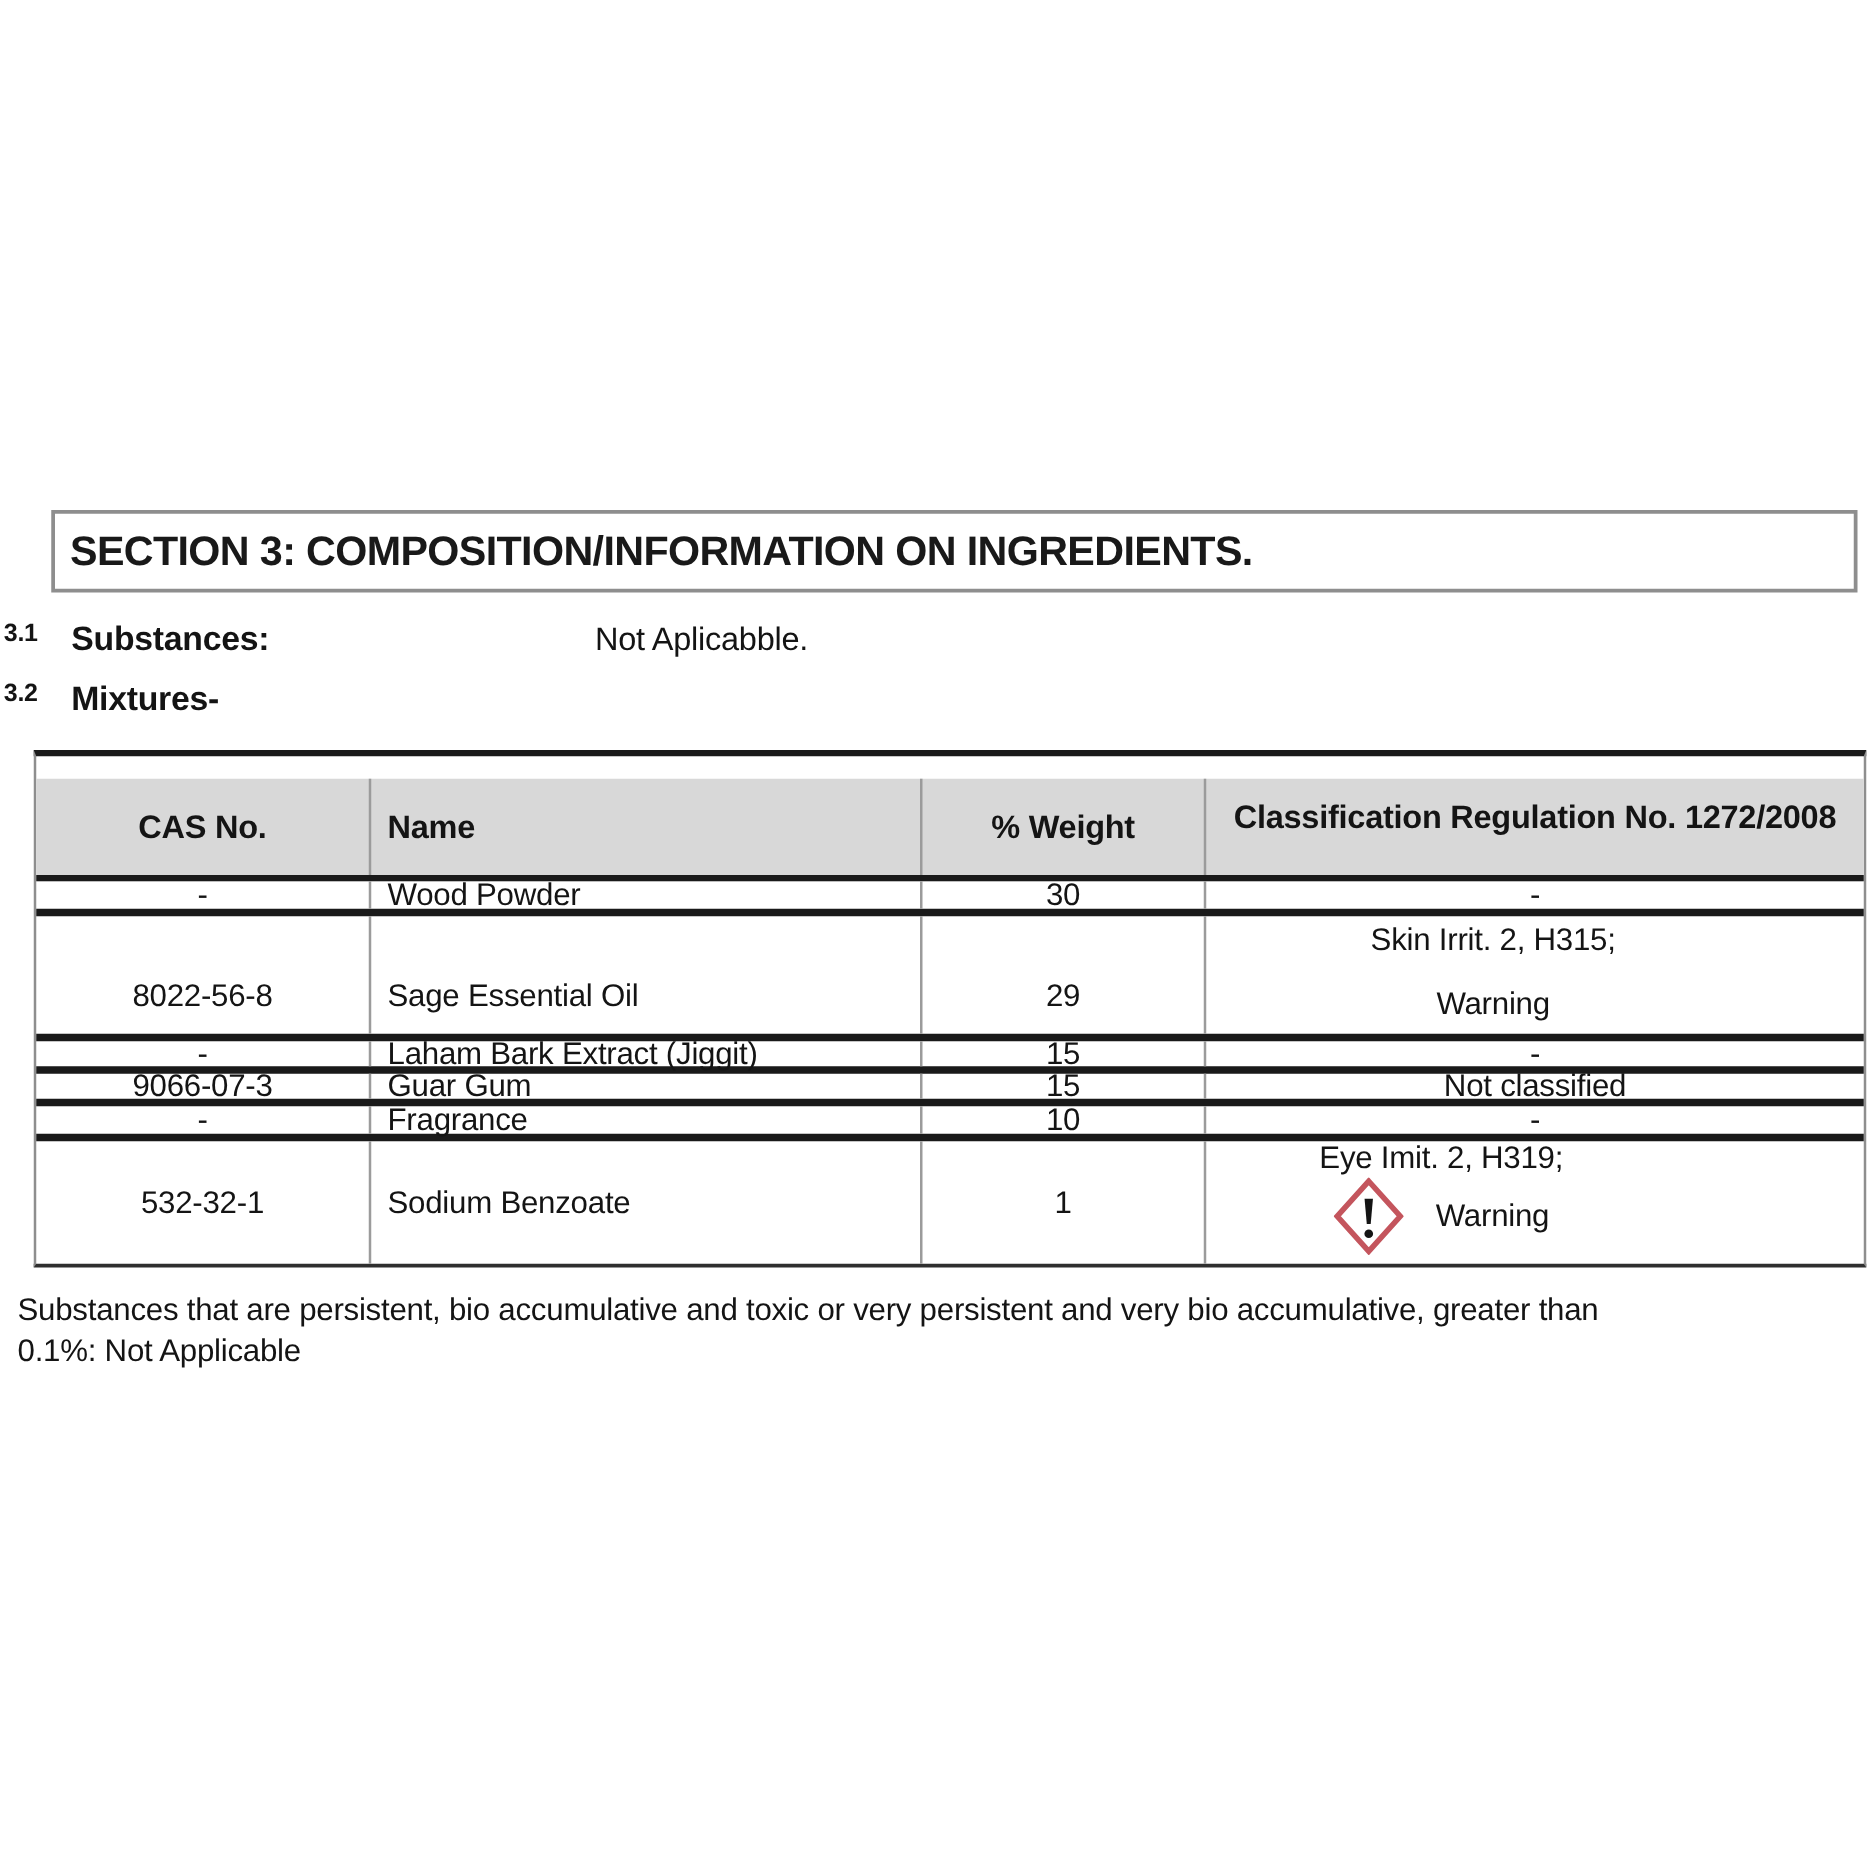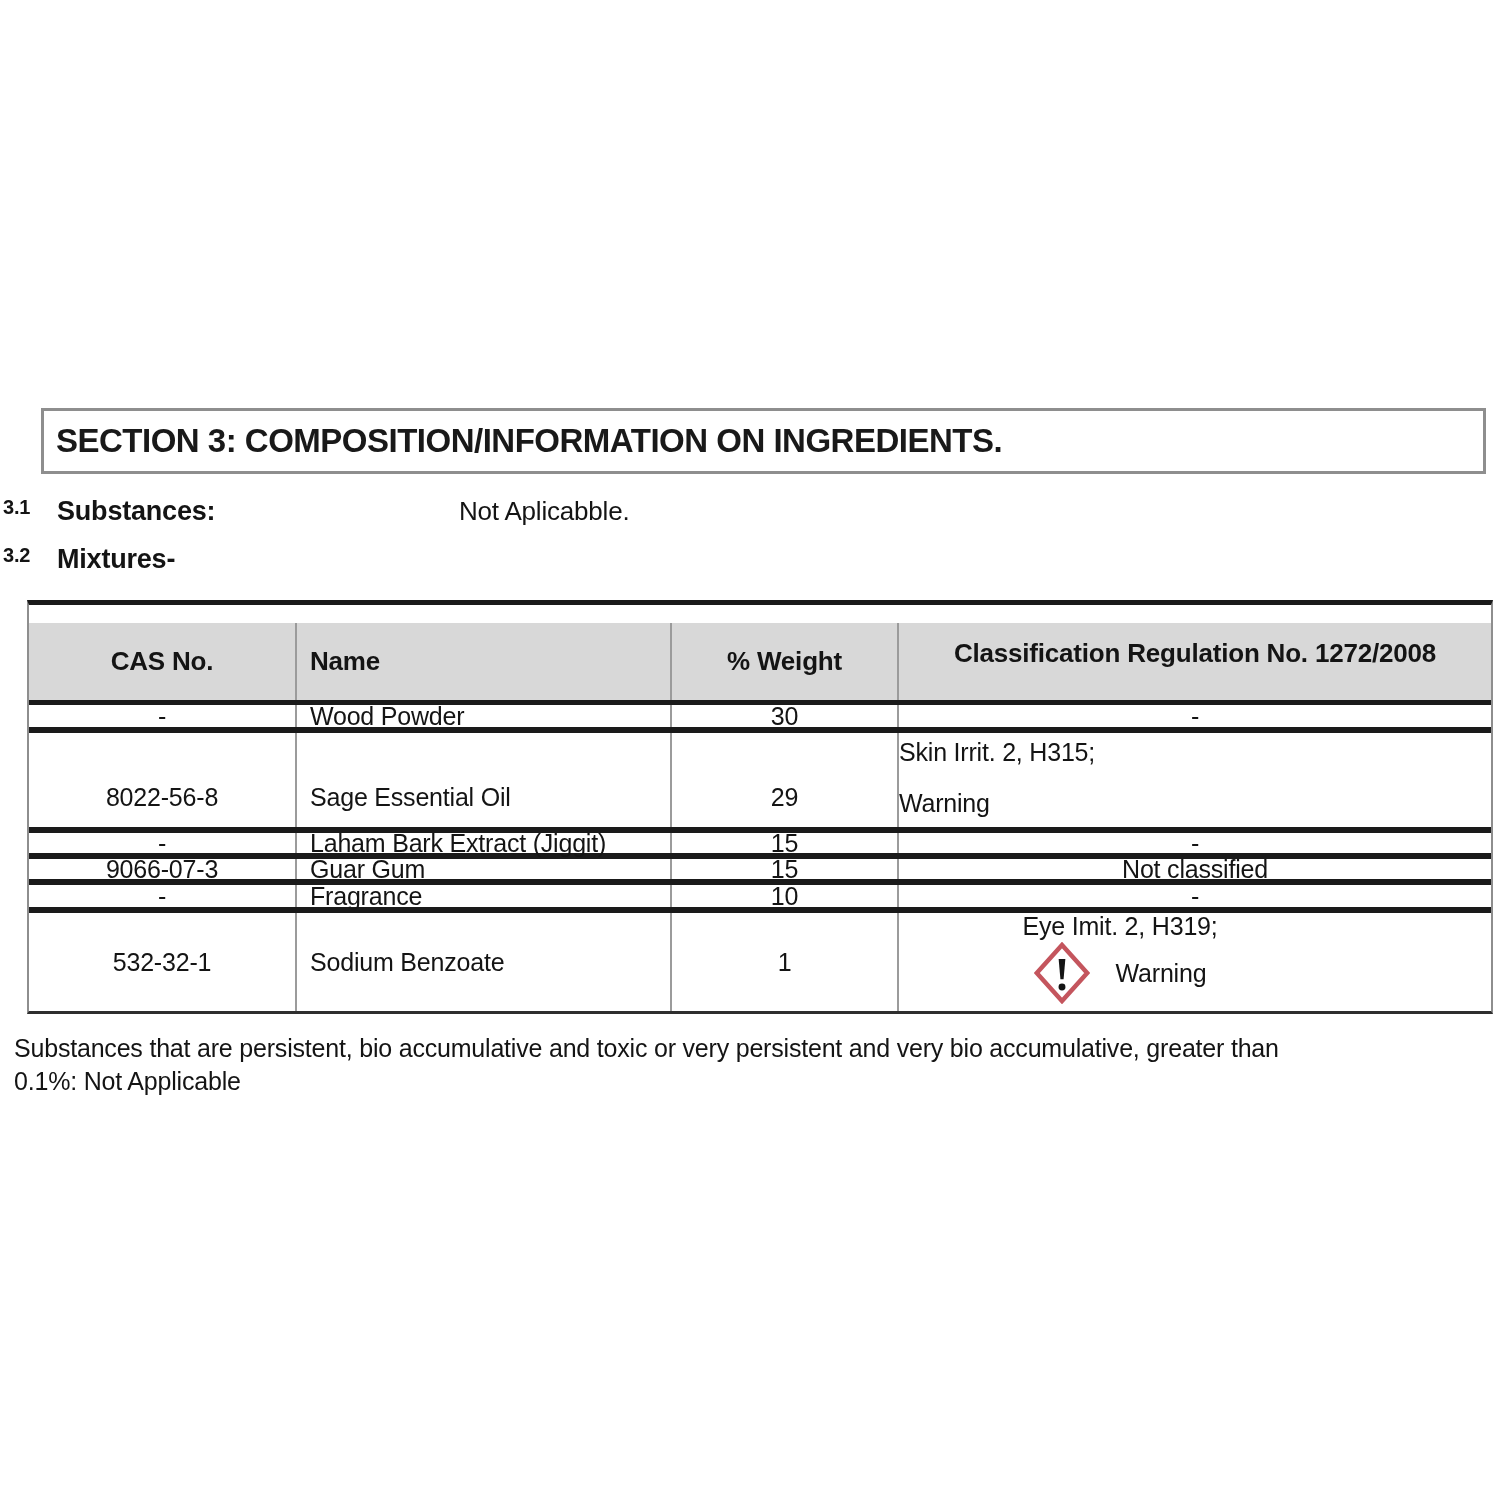--- a/index.html
+++ b/index.html
@@ -23,21 +23,21 @@
     display:flex;align-items:center;background:#fff;
   }
   .section-box .title{
     font-size:33px;font-weight:bold;padding-left:12px;color:#191919;letter-spacing:-0.5px;
     white-space:nowrap;
   }
   
   .subline{position:absolute;left:0;height:30px;white-space:nowrap;}
   .subline .num{position:absolute;left:3px;font-weight:bold;font-size:20px;}
   .subline .lbl{position:absolute;left:57px;font-weight:bold;font-size:27px;}
-  .subline .val{position:absolute;left:459px;font-size:26px;font-weight:normal;}
+  .subline .val{position:absolute;left:476px;font-size:26px;font-weight:normal;}
   .line-31{top:496px;}
   .line-32{top:544px;}
   
   .ctable{
     position:absolute;left:27px;top:600px;width:1466px;
     border-top:5px solid var(--border-dark);
     border-left:2px solid var(--border-gray);
     border-right:2px solid var(--border-gray);
     border-bottom:3px solid #2f2f2f;
     background:#fff;
@@ -50,29 +50,29 @@
   .r2{height:26px;}
   .r3{height:26px;}
   .r4{height:28px;}
   .r5{height:98px;}
   .cell{
     display:flex;align-items:center;justify-content:center;
     font-size:25px;line-height:1.08;color:var(--text);
     border-right:2px solid #9b9b9b;overflow:visible;
   }
   .c-cas{width:268px;}
-  .c-name{width:375px;justify-content:flex-start;padding-left:13px;text-align:left;}
+  .c-name{width:441px;justify-content:flex-start;padding-left:13px;text-align:left;}
   .c-weight{width:227px;}
   .c-class{flex:1;border-right:none;text-align:center;}
   .thead .cell{font-weight:bold;font-size:26px;}
   .thead .c-class{align-items:flex-start;padding-top:16px;}
   
   .r1 .c-cas,.r1 .c-name,.r1 .c-weight{align-items:flex-end;padding-bottom:16px;}
   .c-class.two-line{
-    flex-direction:column;justify-content:flex-start;align-items:flex-start;
+    flex-direction:column;justify-content:flex-start;align-items:center;
     padding-top:6px;padding-right:67px;gap:24px;
   }
   .c-class.two-line-icon{
     flex-direction:column;justify-content:flex-start;align-items:center;
     padding-top:0;padding-right:150px;gap:2px;
   }
   .warn-row{display:flex;align-items:center;gap:26px;}
   .ghs-icon{width:56px;height:62px;display:block;}
   
   .footer{

